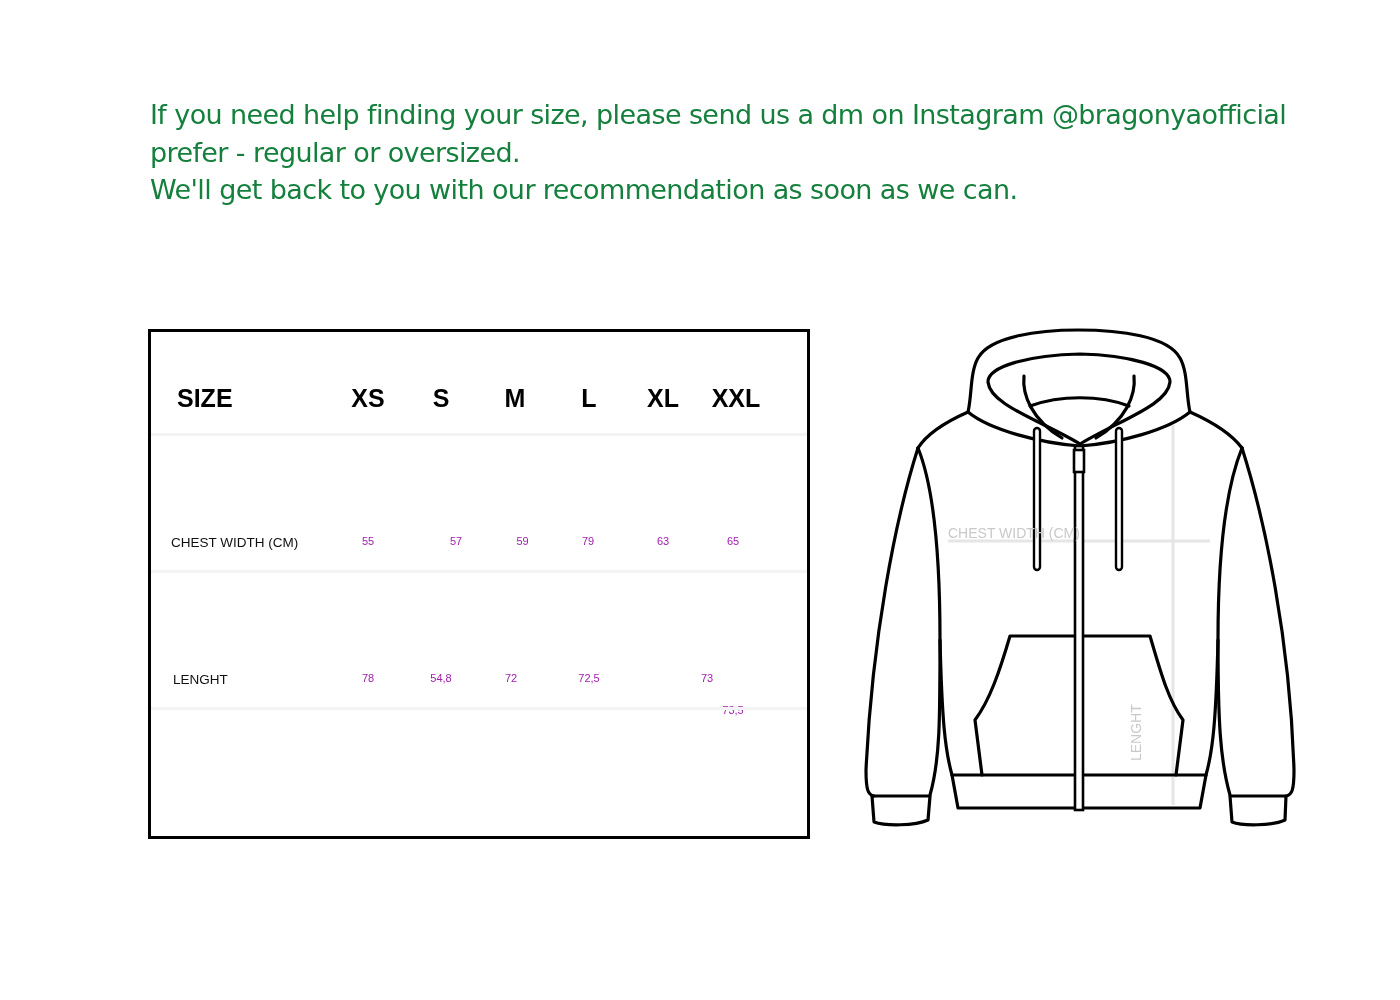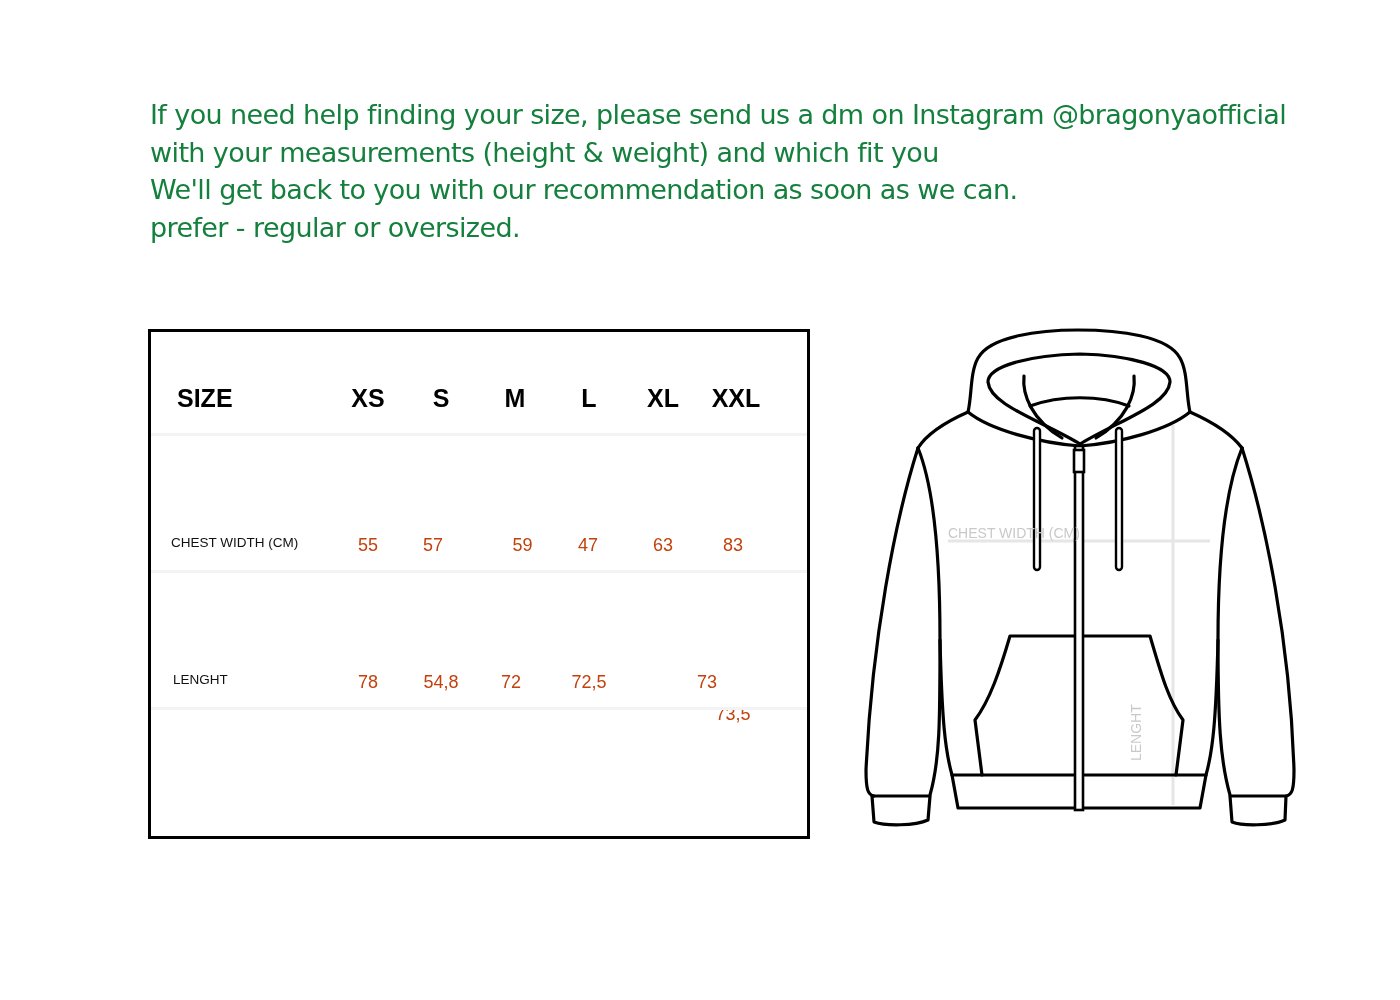--- a/index.html
+++ b/index.html
@@ -5,55 +5,54 @@
   html, body { margin:0; padding:0; background:#ffffff; }
   body { width:1400px; height:1000px; position:relative; overflow:hidden; font-family:"Liberation Sans", sans-serif; color:#000; }
   .intro { position:absolute; left:150px; top:96px; width:1200px; font-size:27px; line-height:37.5px; font-family:"DejaVu Sans", sans-serif; font-weight:normal; letter-spacing:-0.6px; color:#15803d; }
   .intro div { white-space:nowrap; }
   .size-table { position:absolute; left:148px; top:329px; width:656px; height:504px; border:3.5px solid #000; box-sizing:content-box; }
   .row { position:absolute; left:0; width:656px; }
   .row-sep { position:absolute; left:0; width:656px; height:3px; background:#f3f3f3; }
   .cell { position:absolute; transform:translateX(-50%); white-space:nowrap; }
   .hdr .cell { font-weight:bold; font-size:25px; }
   .hdr .label { font-weight:bold; font-size:25px; position:absolute; left:26px; }
-  .data .cell { font-size:18px; color:#c2410c; }
+  .data .cell { font-size:11px; color:#a21caf; }
   .data .label { font-size:13.5px; position:absolute; color:#111; white-space:nowrap; }
   .hoodie { position:absolute; left:860px; top:325px; width:440px; height:510px; }
   .ghost-label { position:absolute; color:#c9c9c9; font-size:14px; white-space:nowrap; font-family:"Liberation Sans", sans-serif; }
 </style>
 </head>
 <body>
 
 <div class="intro">
   <div>If you need help finding your size, please send us a dm on Instagram @bragonyaofficial</div>
-  <div>with your measurements (height &amp; weight) and which fit you</div>
+  <div>prefer - regular or oversized.</div>
   <div>We'll get back to you with our recommendation as soon as we can.</div>
-  <div>prefer - regular or oversized.</div>
 </div>
 
 <div class="size-table">
   <div class="row hdr" style="top:52px; height:36px;text-align:right;">
     <span class="label">SIZE</span>
     <span class="cell" style="left:217px;">XS</span>
     <span class="cell" style="left:290px;">S</span>
     <span class="cell" style="left:364px;">M</span>
     <span class="cell" style="left:438px;">L</span>
     <span class="cell" style="left:512px;">XL</span>
     <span class="cell" style="left:585px;">XXL</span>
   </div>
   <div class="row-sep" style="top:101px;"></div>
 
   <div class="row data" style="top:203px; height:18px;">
     <span class="label" style="left:20px;">CHEST WIDTH (CM)</span>
     <span class="cell" style="left:217px;">55</span>
-    <span class="cell" style="left:282px;">57</span>
+    <span class="cell" style="left:305px;">57</span>
     <span class="cell" style="left:360px;padding-left:23px;">59</span>
-    <span class="cell" style="left:437px;">47</span>
+    <span class="cell" style="left:437px;">79</span>
     <span class="cell" style="left:512px;">63</span>
-    <span class="cell" style="left:582px;">83</span>
+    <span class="cell" style="left:582px;">65</span>
   </div>
   <div class="row-sep" style="top:238px;"></div>
 
   <div class="row data" style="top:340px; height:18px;">
     <span class="label" style="left:22px;">LENGHT</span>
     <span class="cell" style="left:217px;">78</span>
     <span class="cell" style="left:290px;">54,8</span>
     <span class="cell" style="left:360px;">72</span>
     <span class="cell" style="left:438px;">72,5</span>
     <span class="cell" style="left:512px;margin-left:44px;">73</span>

